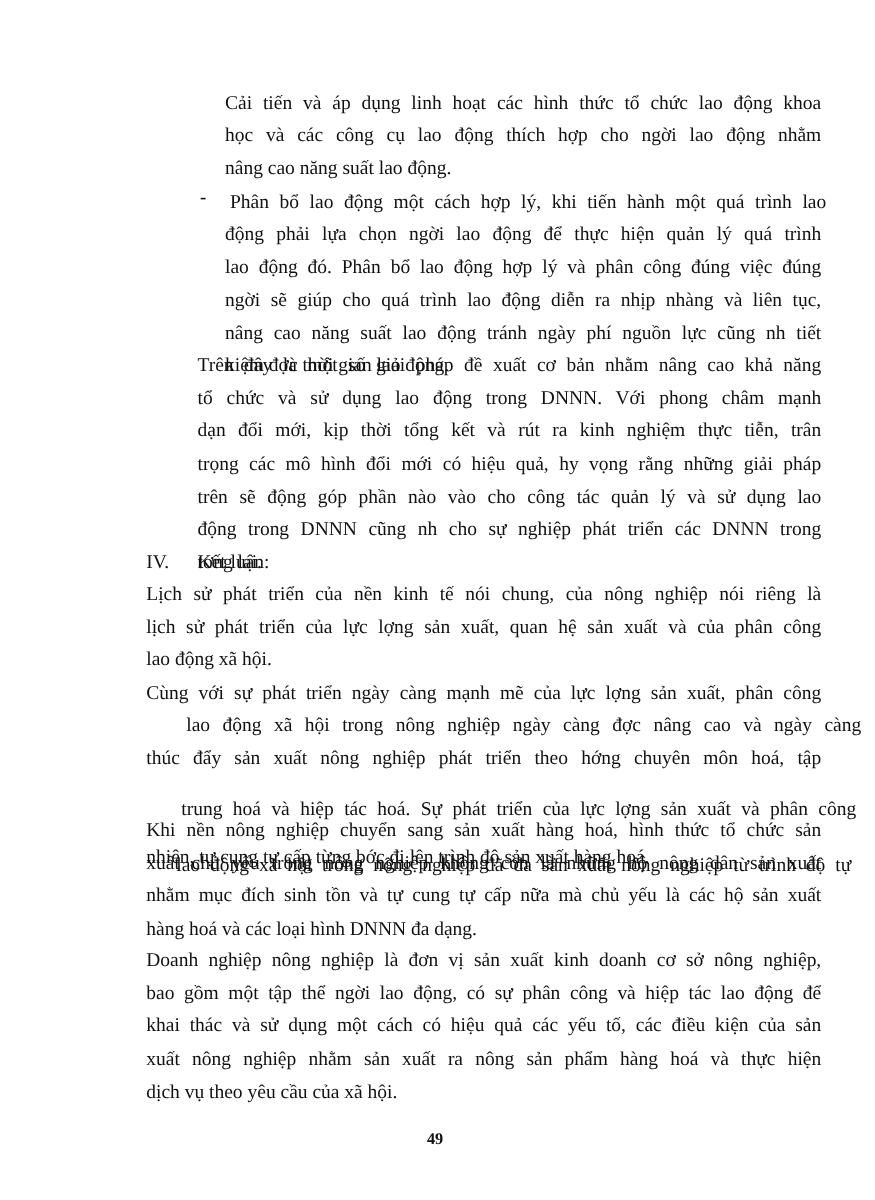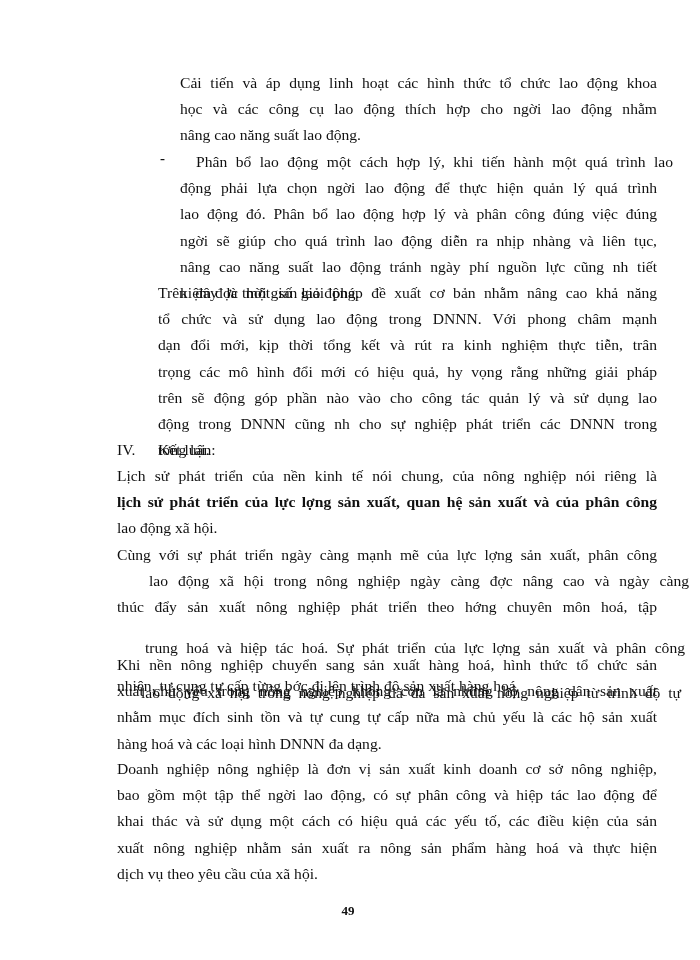--- a/index.html
+++ b/index.html
@@ -11,37 +11,37 @@
   .bullet { position:absolute; font-size:15px; font-weight:bold; }
 </style>
 </head>
 <body>
 
 <div id="page">
     <div class="line just" style="top: 73px; left: 180px; width: 477px; white-space: normal;">Cải tiến và áp dụng linh hoạt các hình thức tổ chức lao động khoa</div>
     <div class="line just" style="top: 99.2px; left: 180px; width: 477px; white-space: normal;">học và các công cụ lao động thích hợp cho ngời  lao động nhằm</div>
     <div class="line" style="top: 125.4px; left: 180px;">nâng cao năng suất lao động.</div>
     <div class="bullet" style="top: 150px; left: 160px;">-</div>
-    <div class="line just" style="top: 152px; left: 196px; width: 477px; white-space: normal;">Phân bổ lao động một cách hợp lý, khi tiến hành một quá trình lao</div>
+    <div class="line just" style="top: 152px; left: 184px; width: 477px; white-space: normal;">Phân bổ lao động một cách hợp lý, khi tiến hành một quá trình lao</div>
     <div class="line just" style="top: 178.2px; left: 180px; width: 477px; white-space: normal;">động phải lựa chọn ngời  lao động để thực hiện quản lý quá trình</div>
     <div class="line just" style="top: 204.4px; left: 180px; width: 477px; white-space: normal;">lao động đó. Phân bổ lao động hợp lý và phân công đúng việc đúng</div>
     <div class="line just" style="top: 230.6px; left: 180px; width: 477px; white-space: normal;">ngời  sẽ giúp cho quá trình lao động diễn ra nhịp nhàng và liên tục,</div>
     <div class="line just" style="top: 256.8px; left: 180px; width: 477px; white-space: normal;">nâng cao năng suất lao động tránh ngày phí nguồn lực cũng nh  tiết</div>
     <div class="line" style="top: 283px; left: 180px;">kiệm đợc  thời gian lao động.</div>
     <div class="line just" style="top: 283px; left: 158px; width: 499px; white-space: normal;">Trên đây là một số giải pháp đề xuất cơ bản nhằm nâng cao khả năng</div>
     <div class="line just" style="top: 309.2px; left: 158px; width: 499px; white-space: normal;">tổ chức và sử dụng lao động trong DNNN. Với phong  châm mạnh</div>
     <div class="line just" style="top: 335.4px; left: 158px; width: 499px; white-space: normal;">dạn đổi mới, kịp thời tổng kết và rút ra kinh nghiệm thực tiễn, trân</div>
     <div class="line just" style="top: 361.6px; left: 158px; width: 499px; white-space: normal;">trọng các mô hình đổi mới có hiệu quả, hy vọng rằng những giải pháp</div>
     <div class="line just" style="top: 387.8px; left: 158px; width: 499px; white-space: normal;">trên sẽ động góp phần nào vào cho công tác quản lý và sử dụng lao</div>
     <div class="line just" style="top: 414px; left: 158px; width: 499px; white-space: normal;">động trong DNNN cũng nh  cho sự nghiệp phát triển các DNNN trong</div>
     <div class="line" style="top: 440.2px; left: 158px;">tơng  lai.</div>
     <div class="line" style="top: 440px; left: 117px;">IV.</div>
     <div class="line" style="top: 440px; left: 158px;">Kết luận:</div>
     <div class="line just" style="top: 466px; left: 117px; width: 540px; white-space: normal;">Lịch sử phát triển của nền kinh tế nói chung, của nông nghiệp nói riêng là</div>
-    <div class="line just" style="top: 492.2px; left: 117px; width: 540px; white-space: normal; font-weight: bold;">lịch sử phát triển của lực lợng  sản xuất, quan hệ sản xuất và của phân công</div>
+    <div class="line just" style="top: 492.2px; left: 117px; width: 540px; white-space: normal;">lịch sử phát triển của lực lợng  sản xuất, quan hệ sản xuất và của phân công</div>
     <div class="line" style="top: 518.4px; left: 117px;">lao động xã hội.</div>
     <div class="line just" style="top: 545px; left: 117px; width: 540px; white-space: normal;">Cùng với sự phát triển ngày càng mạnh mẽ của lực lợng  sản xuất, phân công</div>
     <div class="line just" style="top: 571.2px; left: 117px; width: 540px; white-space: normal; margin-left: 32px;">lao động xã hội trong nông nghiệp ngày càng đợc  nâng cao và ngày càng</div>
     <div class="line just" style="top: 597.4px; left: 117px; width: 540px; white-space: normal;">thúc đẩy sản xuất nông nghiệp phát triển theo hớng  chuyên môn hoá, tập</div>
     <div class="line just" style="top: 638px; left: 117px; width: 540px; white-space: normal; margin-left: 28px;">trung hoá và hiệp tác hoá. Sự phát triển của lực lợng  sản xuất và phân công</div>
     <div class="line just" style="top: 683px; left: 117px; width: 540px; white-space: normal; margin-left: 24px;">lao động xã hội trong nông nghiệp đã đa  sản xuất nông nghiệp từ trình độ tự</div>
     <div class="line" style="top: 676px; left: 117px;">nhiên, tự cung tự cấp từng bớc  đi lên trình độ sản xuất hàng hoá.</div>
     <div class="line just" style="top: 655px; left: 117px; width: 540px; white-space: normal;">Khi nền nông nghiệp chuyển sang sản xuất hàng hoá, hình thức tổ chức sản</div>
     <div class="line just" style="top: 681.2px; left: 117px; width: 540px; white-space: normal;">xuất chủ yếu trong nông nghiệp không còn là những hộ nông dân sản xuất</div>
     <div class="line just" style="top: 707.4px; left: 117px; width: 540px; white-space: normal;">nhằm mục đích sinh tồn và tự cung tự cấp nữa mà chủ yếu là các hộ sản xuất</div>

